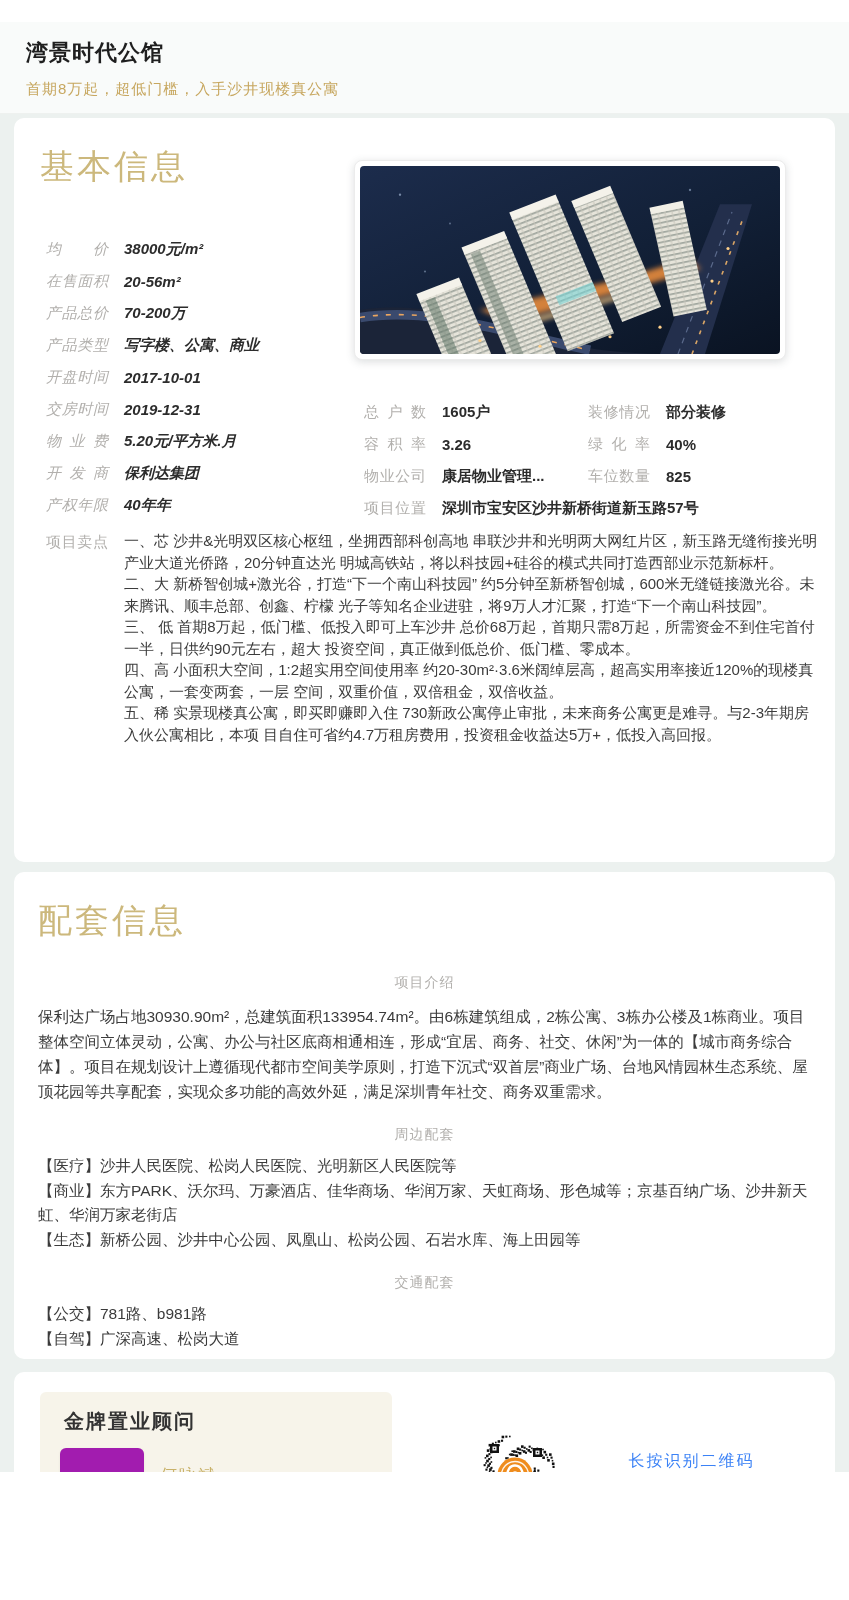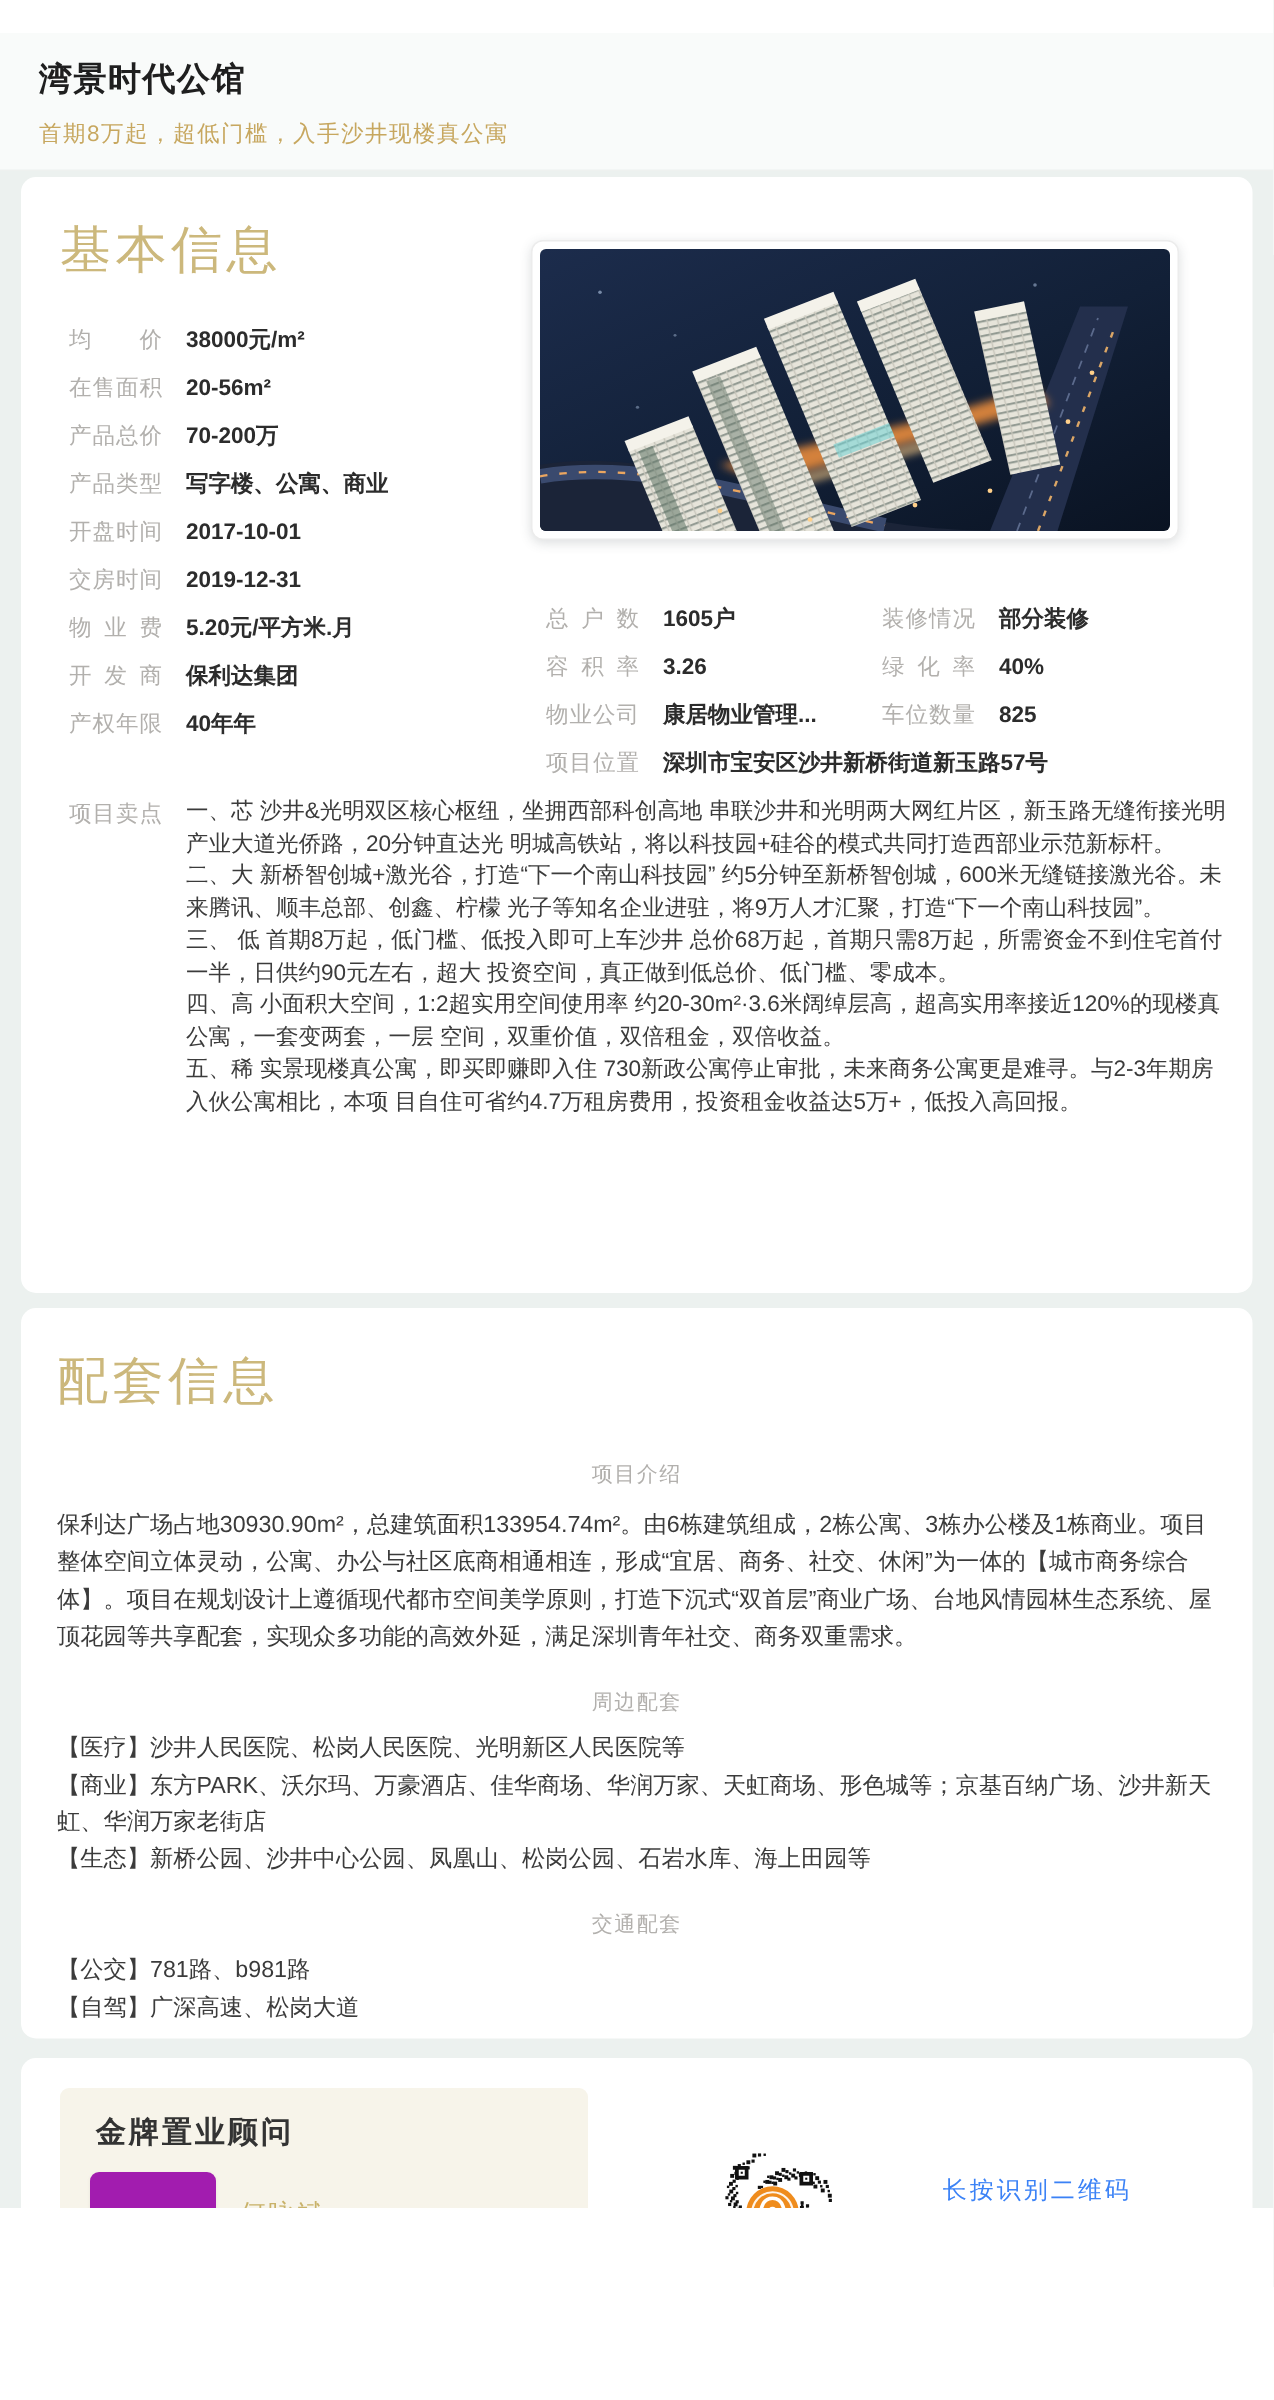--- a/index.html
+++ b/index.html
@@ -17,21 +17,21 @@
   .card1 { top:118px; height:744px; }
   .card2 { top:872px; height:487px; padding:26px 24px 0 24px; }
   .card3 { top:1372px; height:222px; }
 
   .section-title { font-size:34px; font-weight:400; color:#ccb87c; letter-spacing:3px; }
   .card1 .section-title { position:absolute; left:26px; top:26px; }
 
   
   .kv-label { display:inline-block; width:62px; text-align:justify; text-align-last:justify; color:#b2b0ad; font-size:15px; flex:none; }
   .kv-value { color:#2c2c2c; font-size:15px; font-weight:600; }
-  .rows-left { position:absolute; left:32px; top:92px; width:300px; }
+  .rows-left { position:absolute; left:32px; top:115px; width:300px;font-style:italic; }
   .rows-left .kv-row { display:flex; align-items:center; height:32px; gap:16px; }
 
   .prop-image { position:absolute; left:340px; top:42px; width:432px; height:200px; background:#fff; border:1px solid #ececec; border-radius:8px; padding:5px; box-shadow:0 2px 8px rgba(60,70,80,.18); }
   .prop-image svg { display:block; width:100%; height:100%; border-radius:4px; }
 
   .rows-right { position:absolute; left:350px; top:278px; width:450px; }
   .rows-right .kv-line { display:flex; align-items:center; height:32px; }
   .rows-right .pair { display:flex; align-items:center; gap:16px; }
   .rows-right .pair.p1 { width:224px; }
   .rows-right .pair.p2 { flex:1; }

